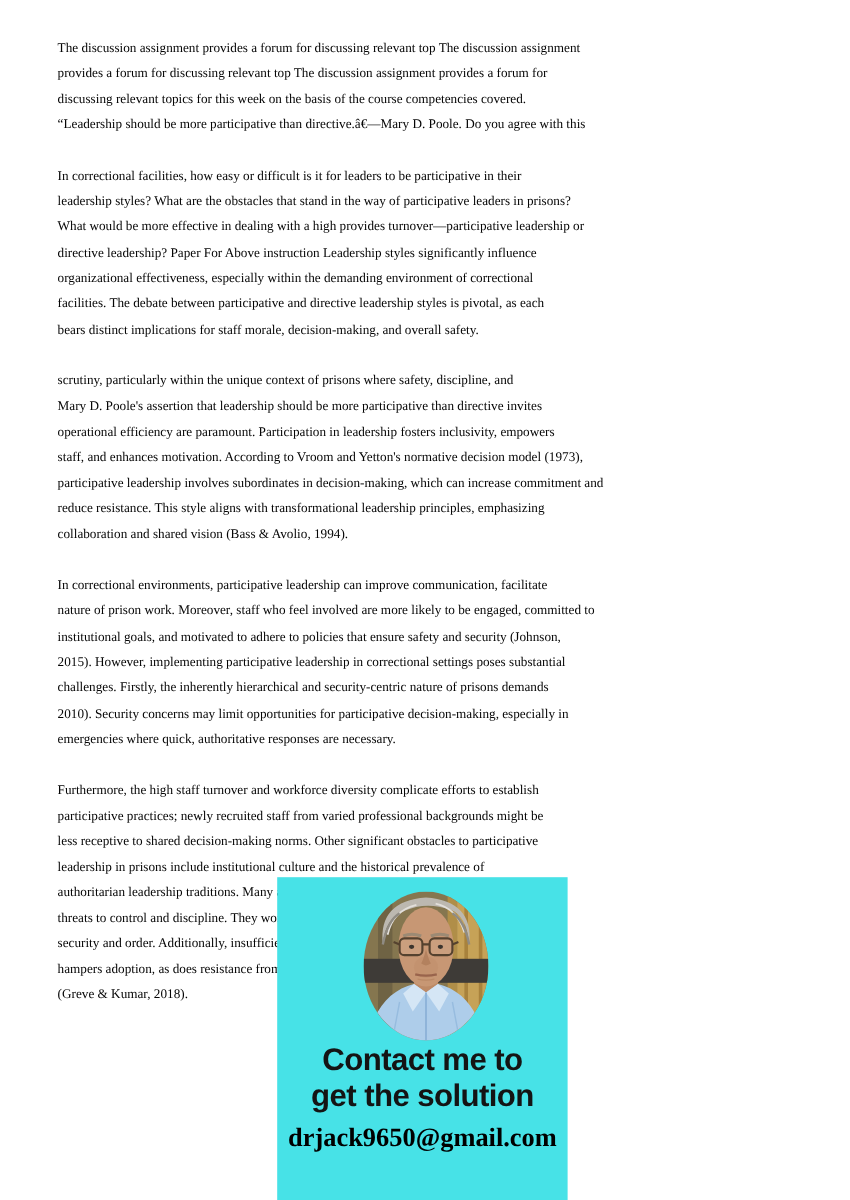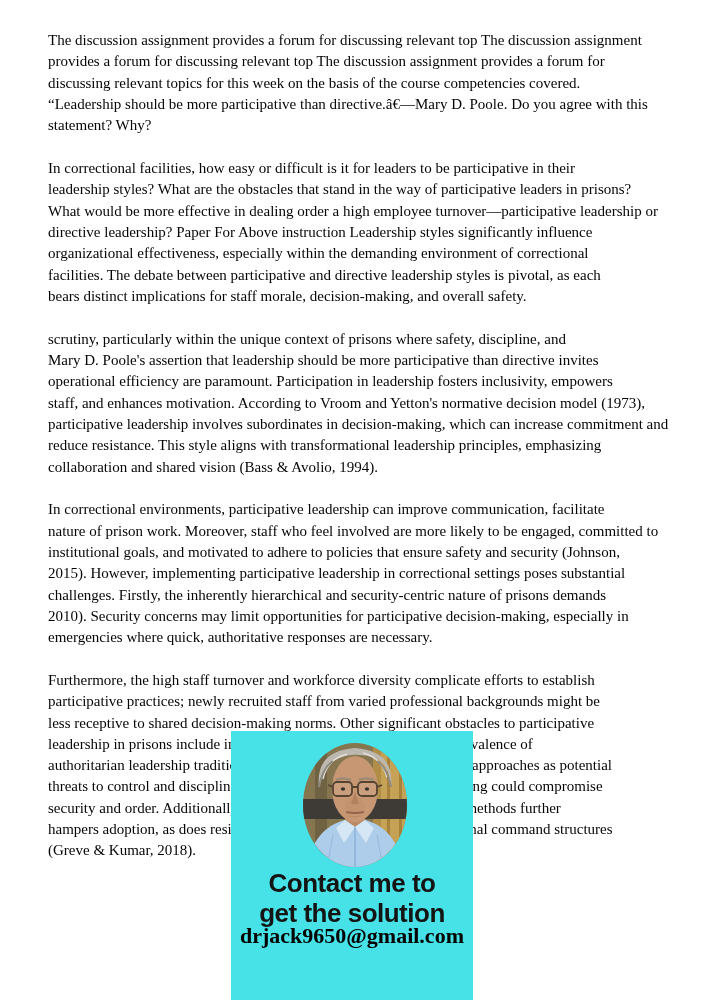--- a/index.html
+++ b/index.html
@@ -12,21 +12,21 @@
     height: 1000px;
     position: relative;
     overflow: hidden;
     font-family: "Liberation Serif", serif;
   }
   .doc-text {
     position: absolute;
     left: 48px;
     top: 30px;
     width: 618px;
-    font-size: 15px;
+    font-size: 11px;
     line-height: 21.33px;
     color: #050505;
   }
   .paragraph {
     margin: 0 0 21.33px 0;
   }
   .text-line {
     white-space: pre;
   }
   .promo-overlay {
@@ -53,21 +53,21 @@
     text-align: center;
     font-family: "Liberation Sans", sans-serif;
     font-weight: bold;
     font-size: 26px;
     line-height: 30px;
     letter-spacing: -0.5px;
     color: #141414;
   }
   .contact-email {
     position: absolute;
-    top: 192px;
+    top: 204px;
     left: 0;
     right: 0;
     text-align: center;
     font-family: "Liberation Serif", serif;
     font-weight: bold;
     font-size: 22px;
     line-height: 26px;
     color: #000000;
   }
 </style>
@@ -75,26 +75,25 @@
 <body style="background: rgb(255, 255, 255);">
 
 <div>
 
   <div class="doc-text" style="color: rgb(5, 5, 5);">
       <div class="paragraph">
         <div class="text-line">The discussion assignment provides a forum for discussing relevant top The discussion assignment</div>
         <div class="text-line">provides a forum for discussing relevant top The discussion assignment provides a forum for</div>
         <div class="text-line">discussing relevant topics for this week on the basis of the course competencies covered.</div>
         <div class="text-line">“Leadership should be more participative than directive.â€—Mary D. Poole. Do you agree with this</div>
-        <div class="text-line">statement? Why?</div>
       </div>
       <div class="paragraph">
         <div class="text-line">In correctional facilities, how easy or difficult is it for leaders to be participative in their</div>
         <div class="text-line">leadership styles? What are the obstacles that stand in the way of participative leaders in prisons?</div>
-        <div class="text-line">What would be more effective in dealing order a high employee turnover—participative leadership or</div>
+        <div class="text-line">What would be more effective in dealing with a high provides turnover—participative leadership or</div>
         <div class="text-line">directive leadership? Paper For Above instruction Leadership styles significantly influence</div>
         <div class="text-line">organizational effectiveness, especially within the demanding environment of correctional</div>
         <div class="text-line">facilities. The debate between participative and directive leadership styles is pivotal, as each</div>
         <div class="text-line">bears distinct implications for staff morale, decision-making, and overall safety.</div>
       </div>
       <div class="paragraph">
         <div class="text-line">scrutiny, particularly within the unique context of prisons where safety, discipline, and</div>
         <div class="text-line">Mary D. Poole's assertion that leadership should be more participative than directive invites</div>
         <div class="text-line">operational efficiency are paramount. Participation in leadership fosters inclusivity, empowers</div>
         <div class="text-line">staff, and enhances motivation. According to Vroom and Yetton's normative decision model (1973),</div>

